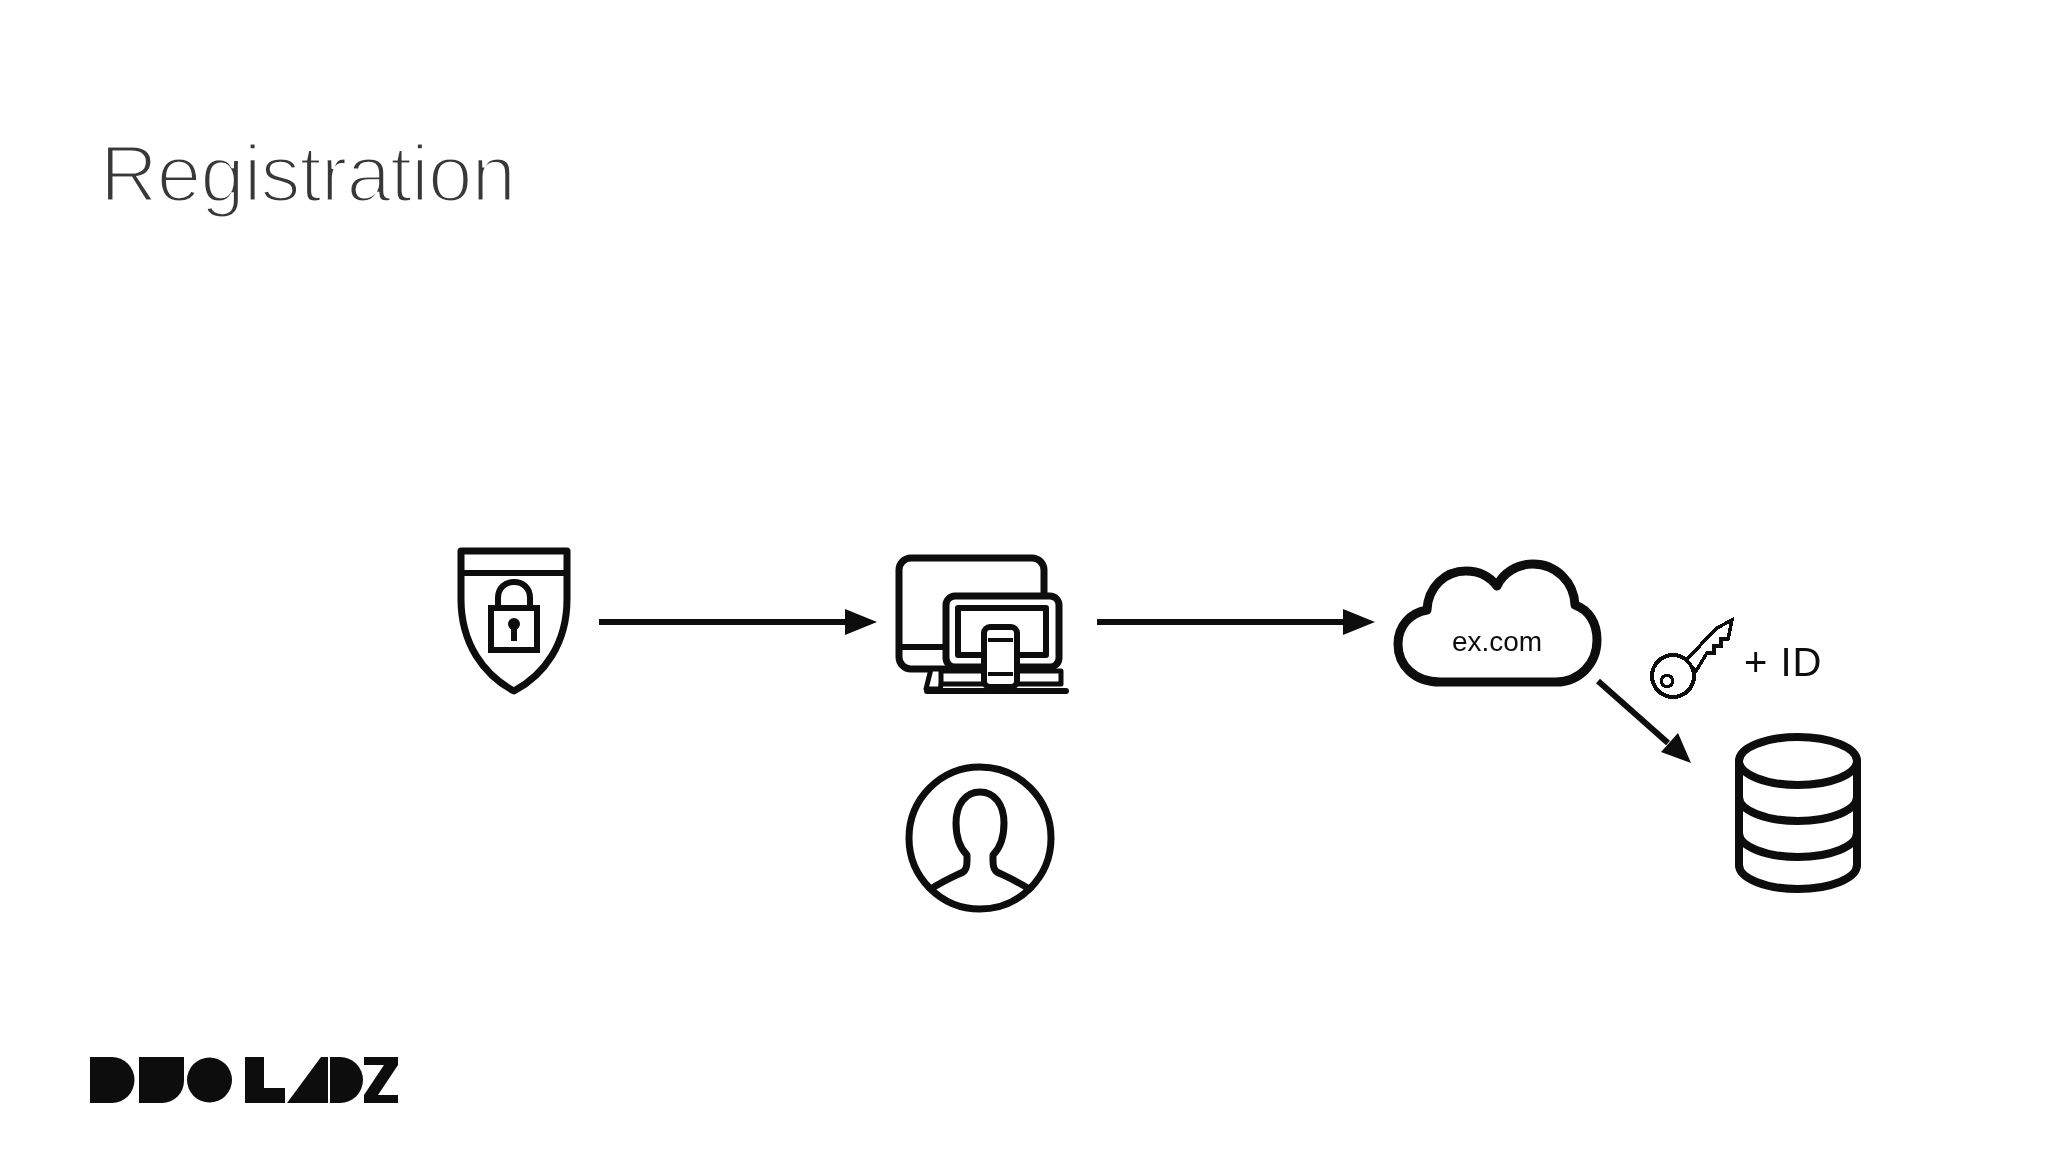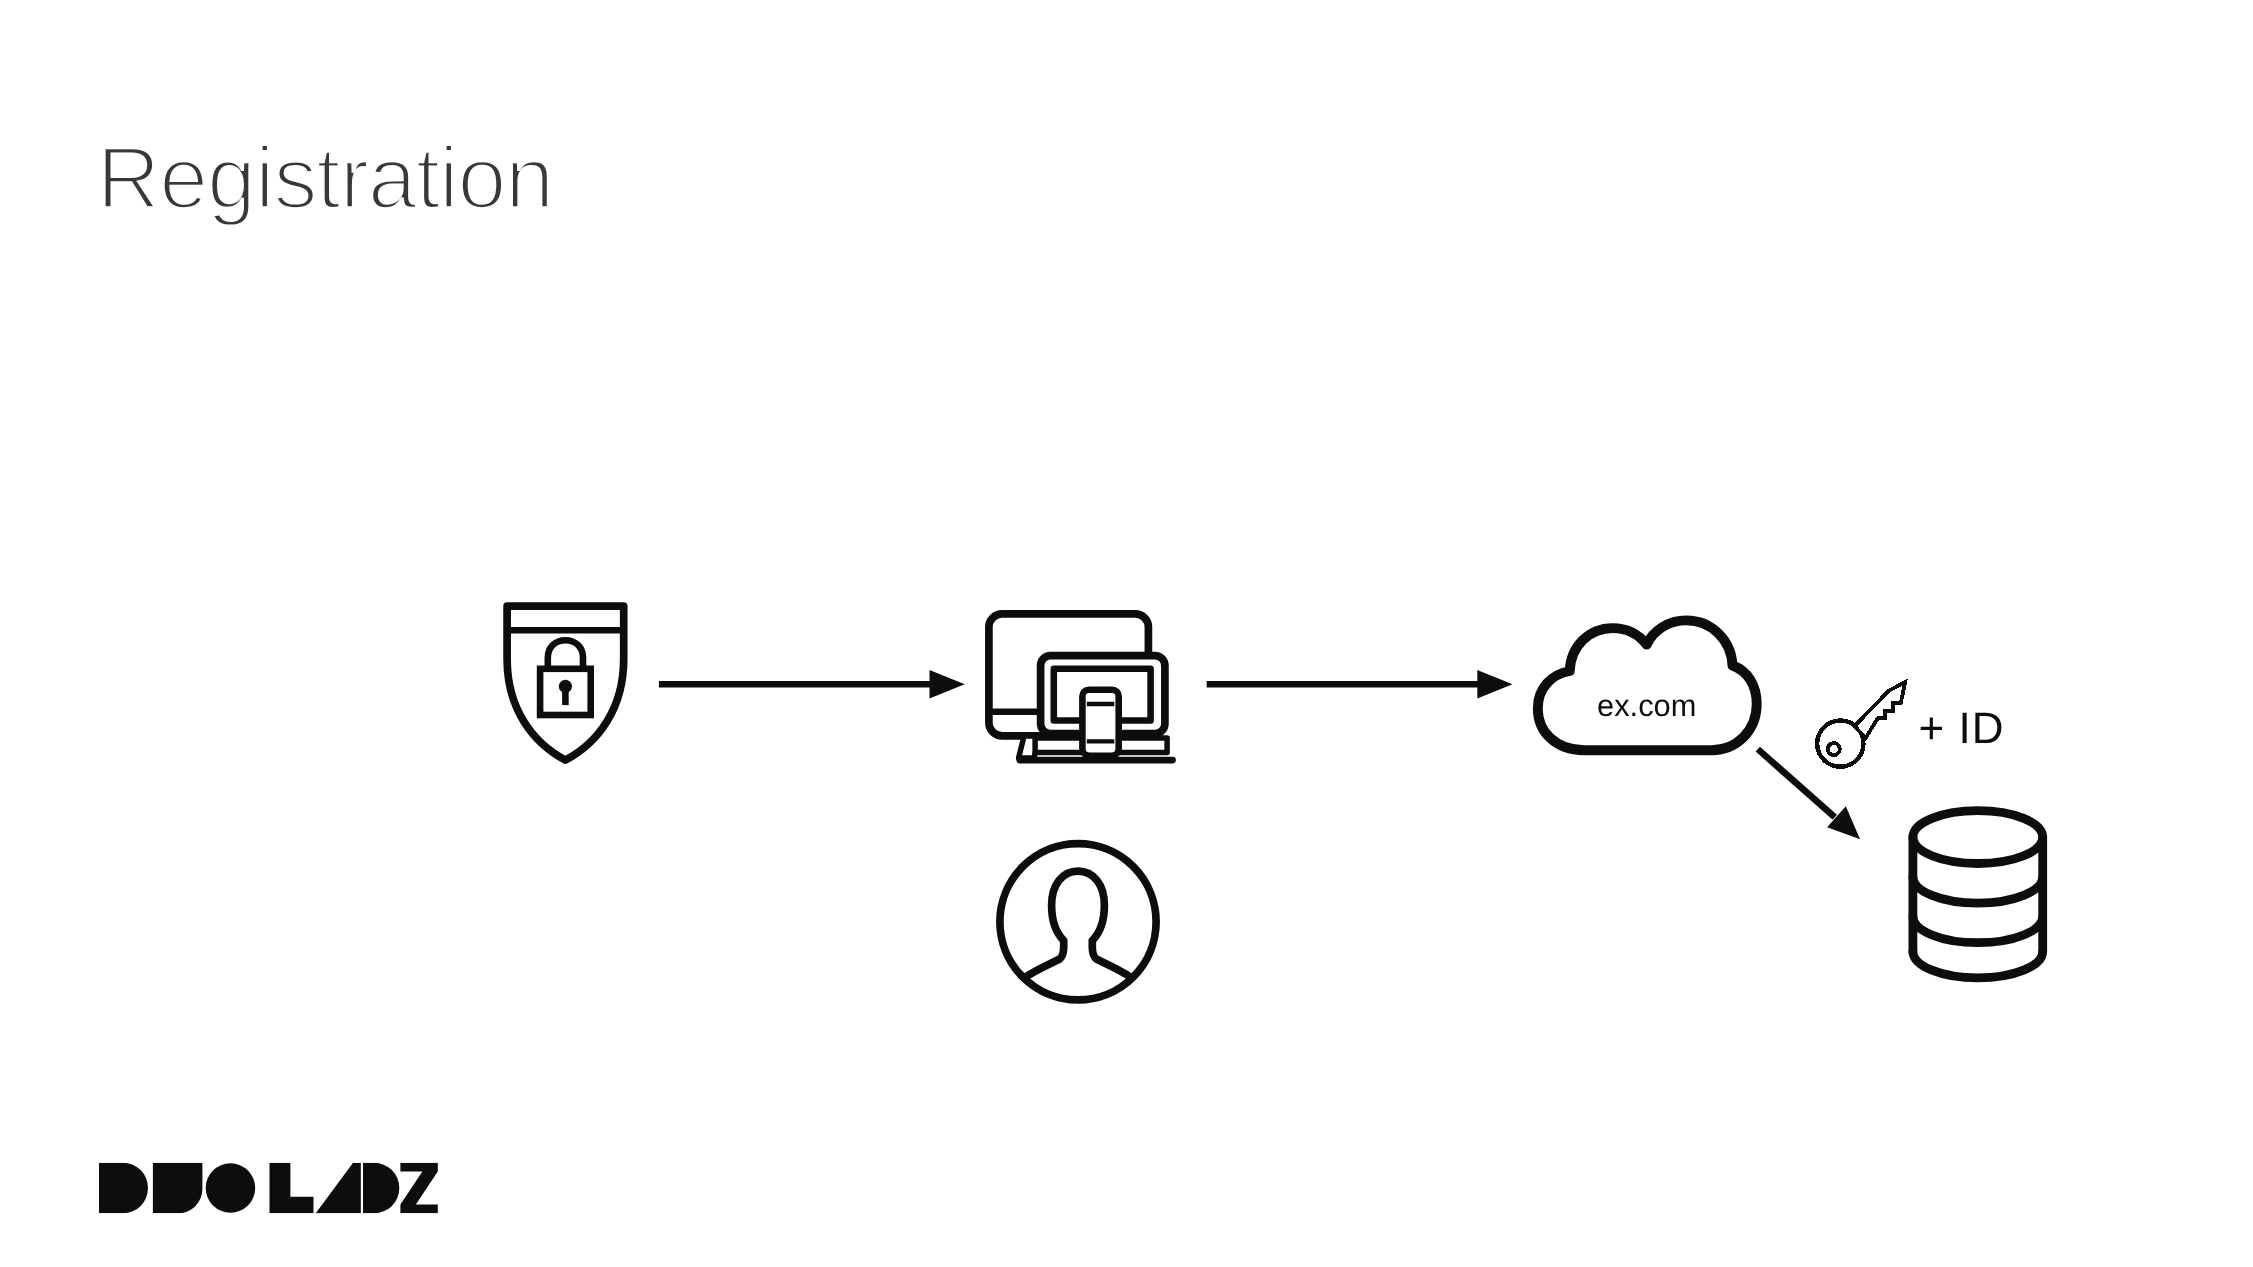--- a/index.html
+++ b/index.html
@@ -37,21 +37,21 @@
   .sr-only{
     position:absolute;width:1px;height:1px;overflow:hidden;
     clip:rect(0 0 0 0);white-space:nowrap;
   }
 </style>
 </head>
 <body>
 
 <div class="abs" style="inset:0">
 
-  <h1 class="abs title" style="margin:0">Registration</h1>
+  <h1 class="abs title" style="margin:12px">Registration</h1>
 
   <svg class="abs" style="left:0;top:0" width="2048" height="1152" viewBox="0 0 2048 1152">
     <g stroke="currentColor" stroke-width="6" fill="currentColor">
       <g>
         <line x1="599" y1="622" x2="849" y2="622"></line>
         <polygon points="877,622 845,609 845,635" stroke="none"></polygon>
       </g>
       <g>
         <line x1="1097" y1="622" x2="1347" y2="622"></line>
         <polygon points="1375,622 1343,609 1343,635" stroke="none"></polygon>

